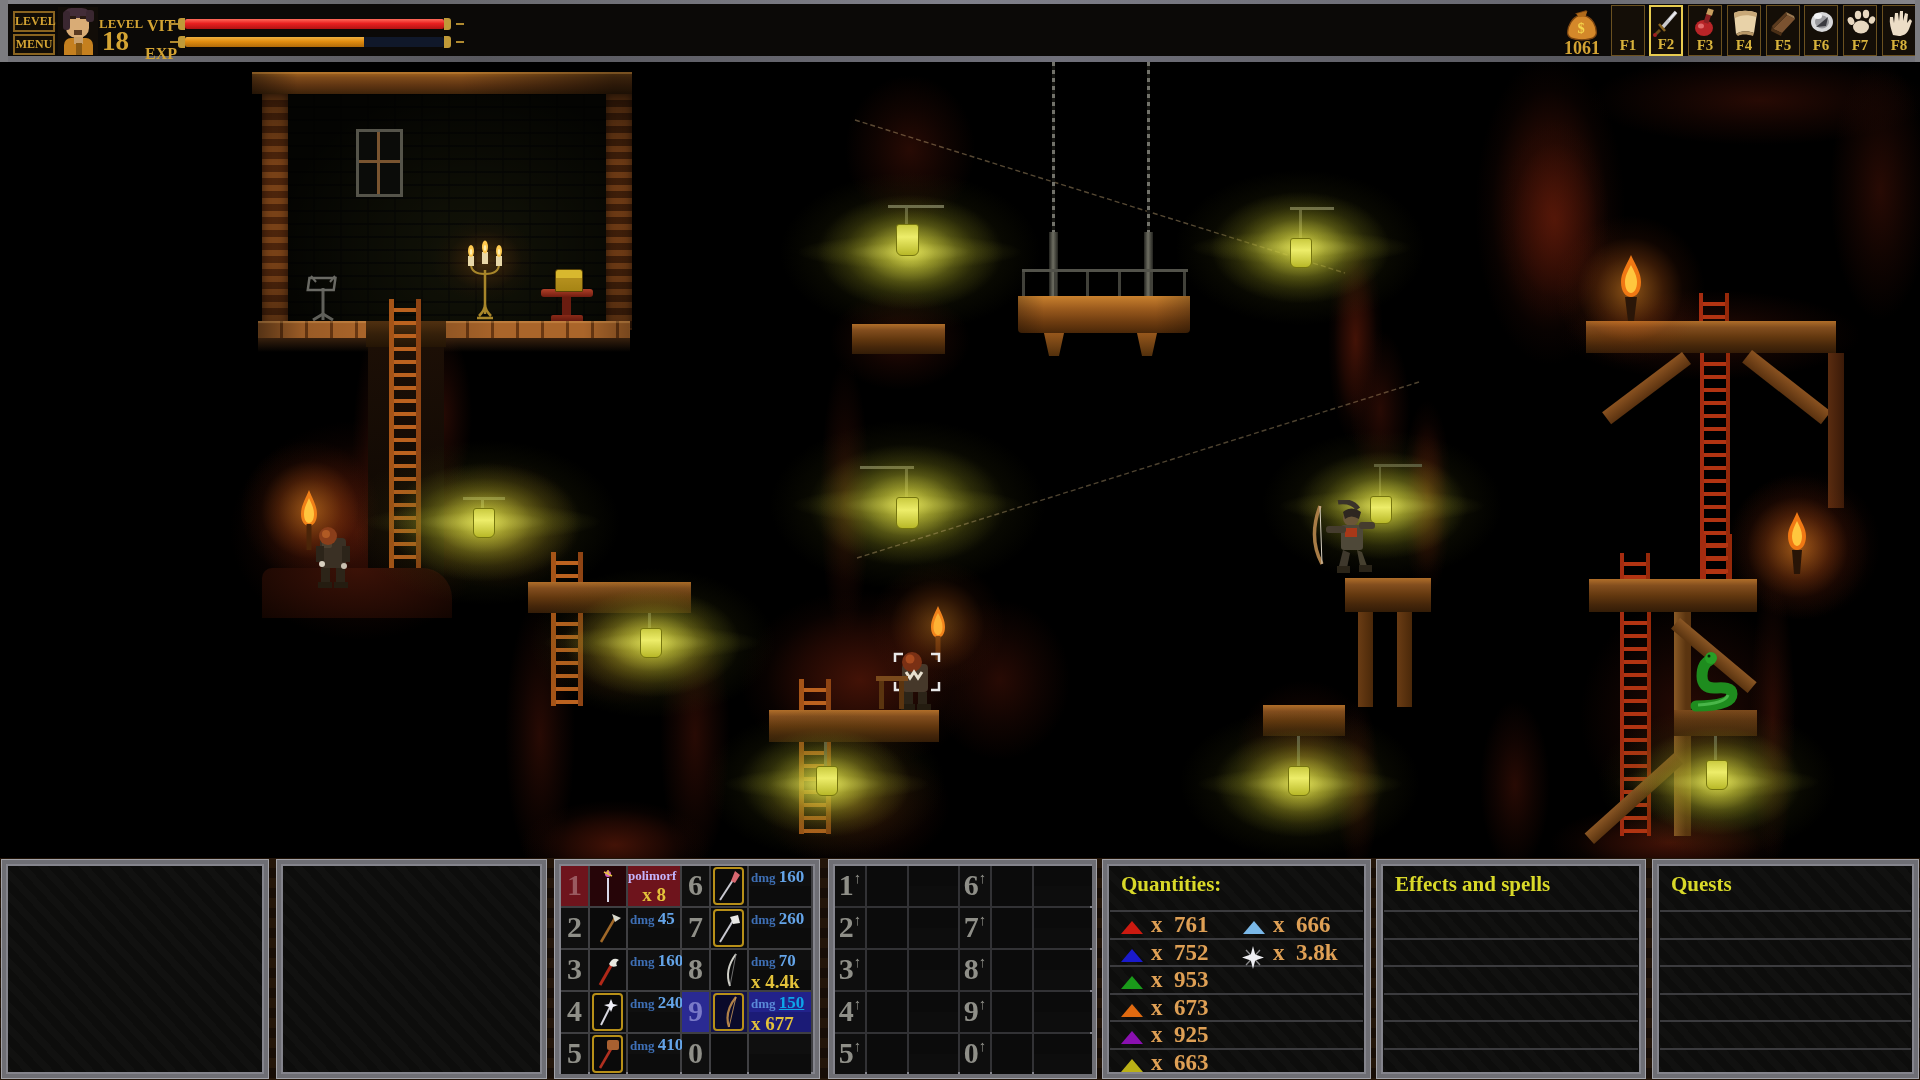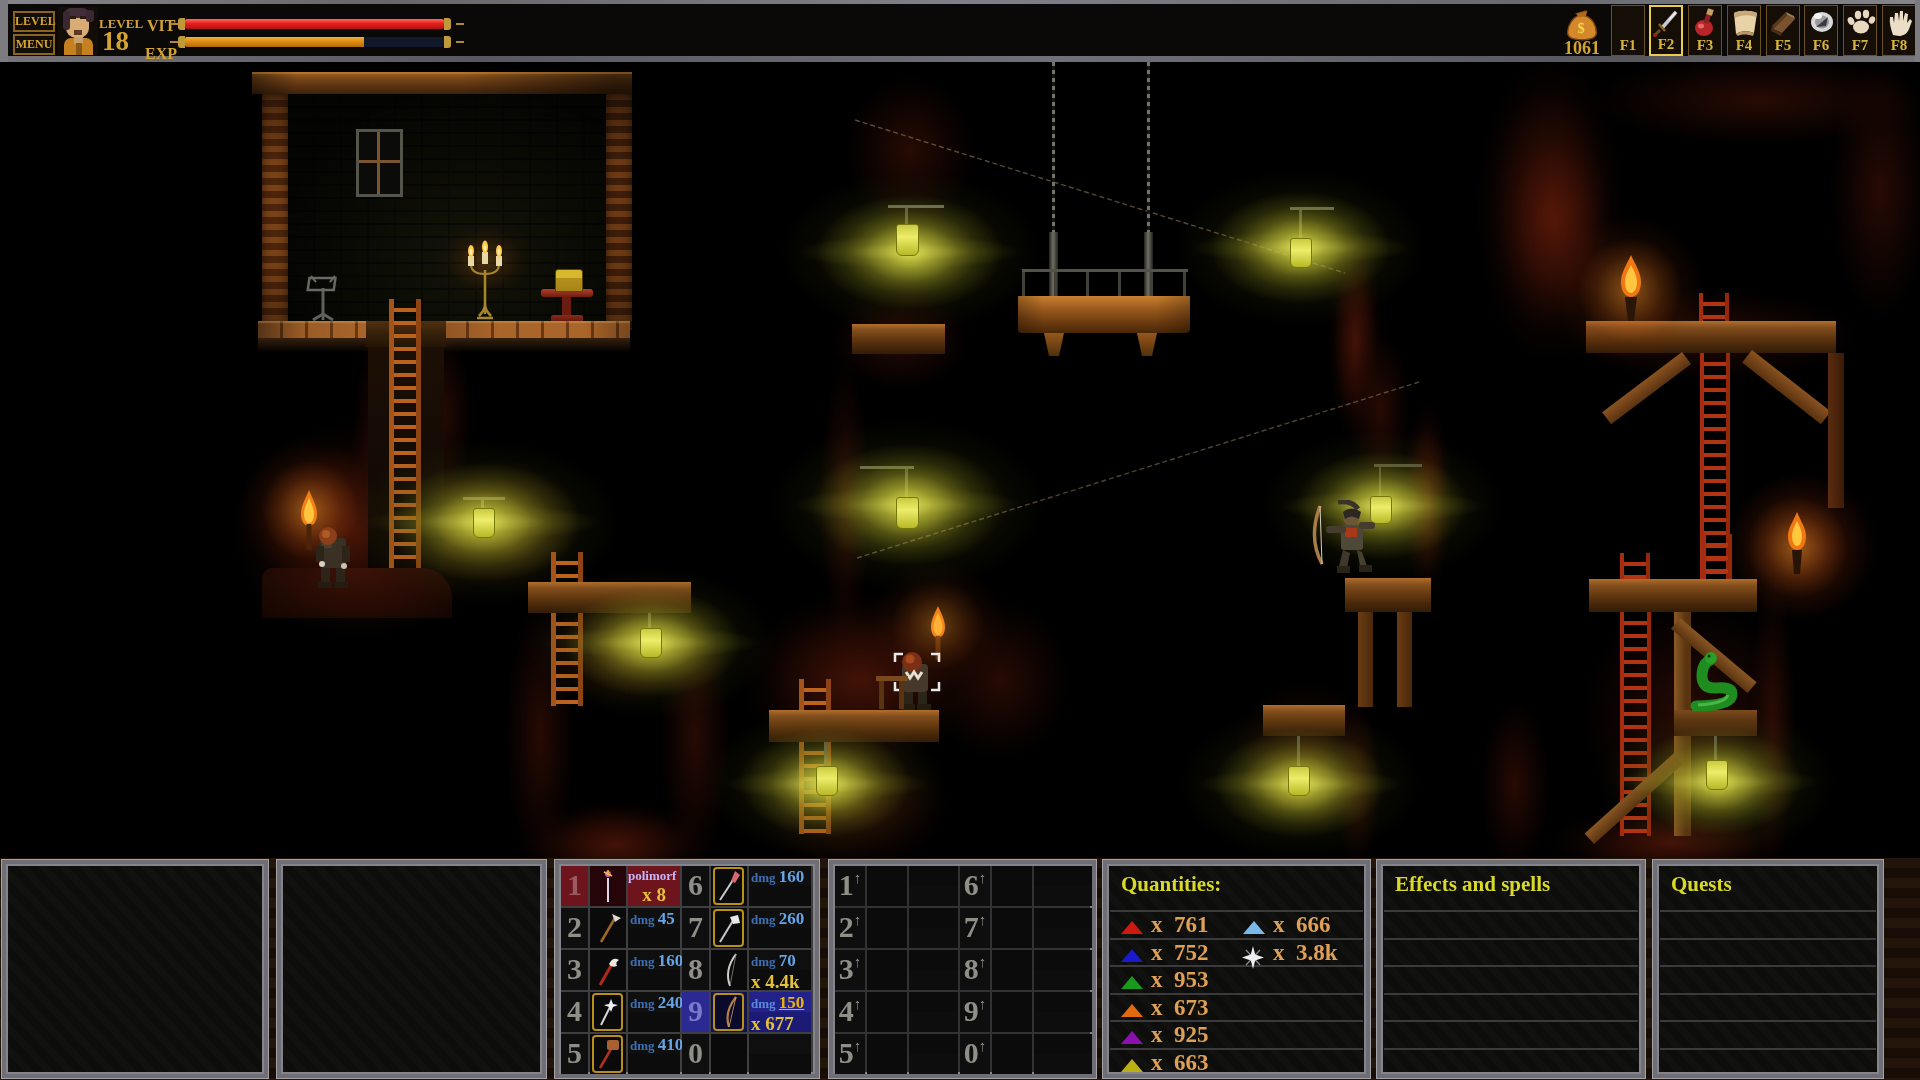--- a/index.html
+++ b/index.html
@@ -485,21 +485,21 @@
 
 <div class="a" style="left:123px;top:128px;width:27px;height:40px;background:#2a2a92;"></div>
 <div class="a" style="left:152px;top:128px;width:36px;height:40px;background:#12124a;"></div>
 <div class="a" style="left:190px;top:128px;width:62px;height:40px;background:#22228a;border-bottom:20px solid #1b1b76;box-sizing:border-box;"></div>
 <div class="inum" style="left:123px;top:130px;width:27px;color:#7a7ac8;">9</div>
 <div class="a" style="left:154px;top:129px;width:31px;height:38px;border:2px solid #b89018;border-radius:4px;box-sizing:border-box;background:#0a0a2a;"></div>
 <svg class="a" style="left:157px;top:131px;" width="26" height="34" viewBox="0 0 26 34">
           <path d="M20 2 Q8 17 13 32" stroke="#b08048" stroke-width="2.2" fill="none"></path>
           <line x1="20" y1="2" x2="13" y2="32" stroke="#d0a060" stroke-width="0.8"></line>
         </svg>
-<div class="a dmg" style="left:192px;top:129px;width:58px;color:#5a8ad8;">dmg <b style="color:#eab308;text-decoration:underline;">150</b></div>
+<div class="a dmg" style="left:192px;top:129px;width:58px;color:#5a8ad8;">dmg <b style="color:#0ea5e9;text-decoration:underline;">150</b></div>
 <div class="a xq" style="left:192px;top:149px;width:58px;">x 677</div>
 
 <div class="a" style="left:123px;top:170px;width:27px;height:40px;background:#0f0f0f;"></div>
 <div class="a" style="left:152px;top:170px;width:36px;height:40px;background:#0a0a0a;"></div>
 <div class="a" style="left:190px;top:170px;width:62px;height:40px;background:#0f0f0f;border-bottom:20px solid #0c0c0c;box-sizing:border-box;"></div>
 <div class="inum" style="left:123px;top:172px;width:27px;">0</div>
 </div>
 
 <div class="panel" style="left:829px;top:2px;width:267px;height:218px;background:#323235;box-shadow:0 0 0 1px #a2a2a8,inset 0 0 0 2px #84848c;">
 
@@ -591,21 +591,21 @@
 
 <div class="ptitle">Effects and spells</div>
 <div class="prow" style="top:46px;"></div>
 <div class="prow" style="top:74px;"></div>
 <div class="prow" style="top:101px;"></div>
 <div class="prow" style="top:129px;"></div>
 <div class="prow" style="top:156px;"></div>
 <div class="prow" style="top:184px;"></div>
 </div>
 
-<div class="panel" style="left:1653px;top:2px;width:230px;height:218px;">
+<div class="panel" style="left:1653px;top:2px;width:265px;height:218px;">
 
 <div class="ptitle">Quests</div>
 <div class="prow" style="top:46px;"></div>
 <div class="prow" style="top:74px;"></div>
 <div class="prow" style="top:101px;"></div>
 <div class="prow" style="top:129px;"></div>
 <div class="prow" style="top:156px;"></div>
 <div class="prow" style="top:184px;"></div>
 </div>
 </div>

